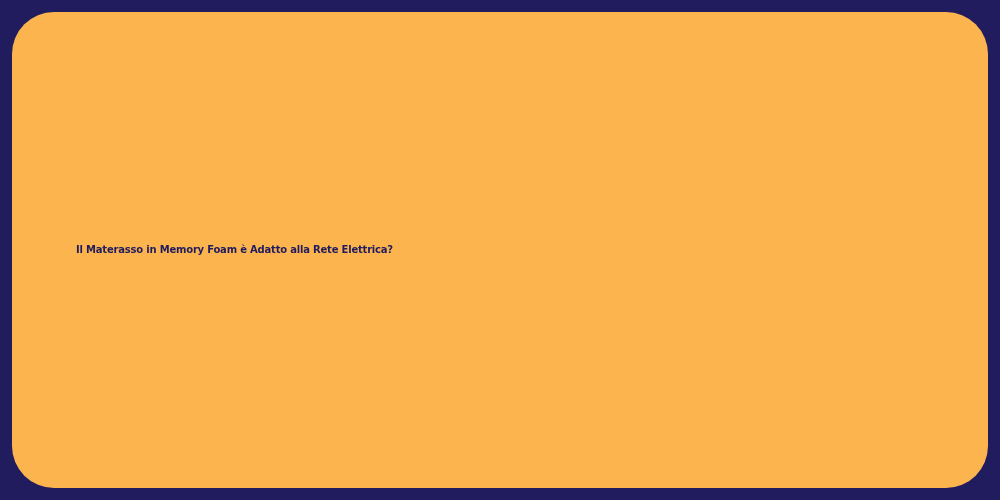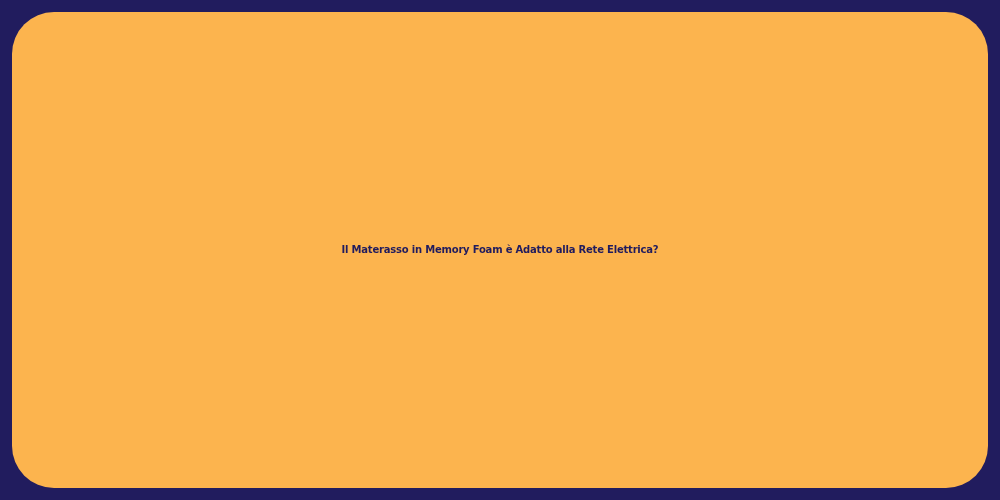--- a/index.html
+++ b/index.html
@@ -27,24 +27,24 @@
     height: 476px;
     background: #fcb44e;
     border-radius: 42px;
     display: flex;
     align-items: center;
     justify-content: center;
     box-sizing: border-box;
   }
   #headline {
     margin: 0;
-    padding: 0 40px;
+    padding: 0 64px;
     width: 100%;
     box-sizing: border-box;
-    text-align: center;
+    text-align: left;
     color: #211c5e;
     font-family: "DejaVu Sans", "Liberation Sans", sans-serif;
     font-size: 37px;
     font-weight: bold;
     line-height: 1.25;
     letter-spacing: -0.2px;
     white-space: nowrap;
   }
 </style>
 </head>

